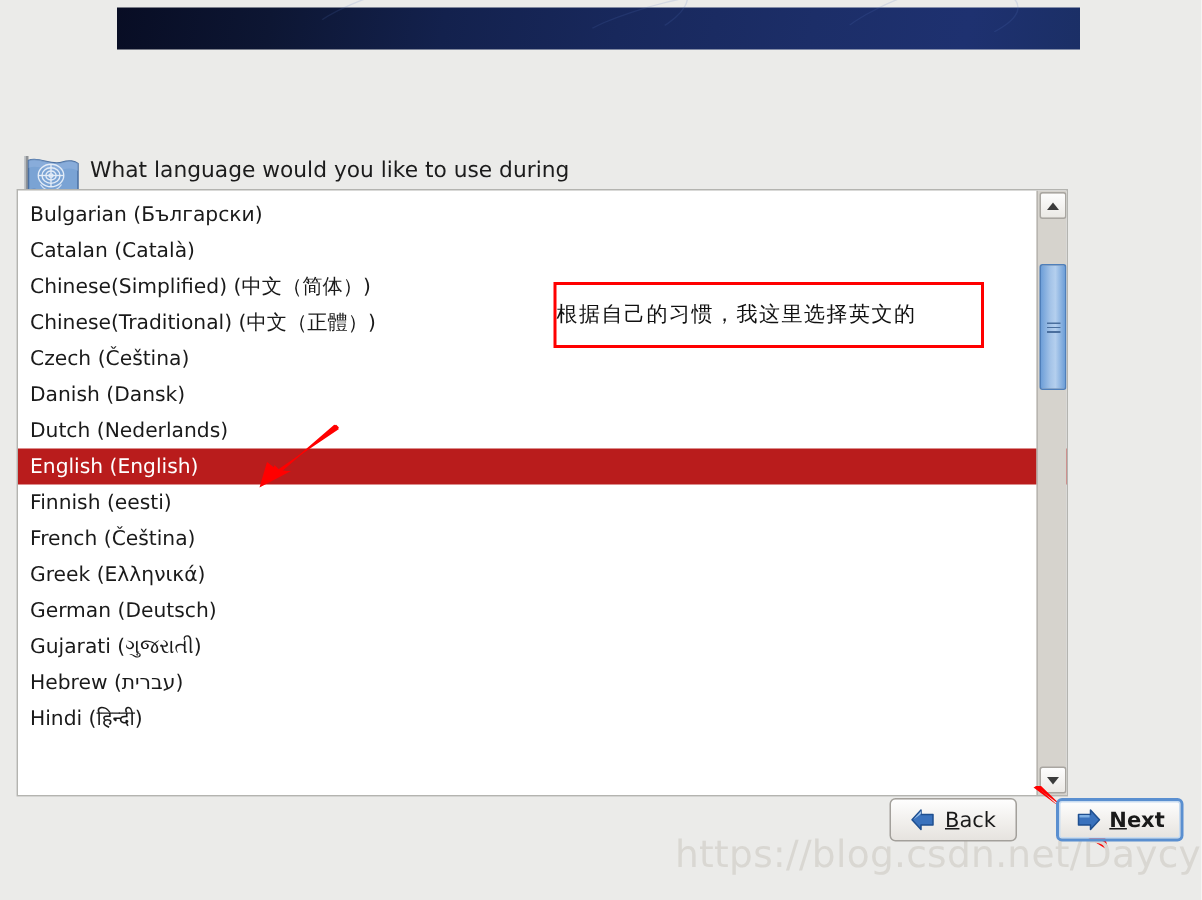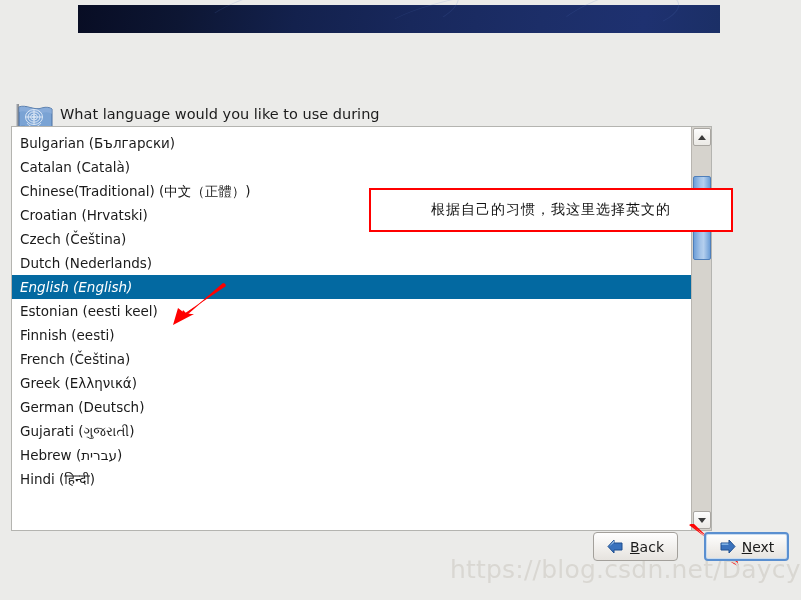--- a/index.html
+++ b/index.html
@@ -92,23 +92,22 @@
   .list-item {
     height: 24px;
     line-height: 24px;
     padding-left: 8px;
     font-size: 13.5px;
     color: #1a1a1a;
     white-space: nowrap;
     overflow: hidden;
   }
   .list-item.selected {
-    background: #0369a1;
+    background: #b91c1c;
     color: #ffffff;
-    font-style: italic;
   }
 
   
   #scrollbar {
     position: absolute;
     right: 0;
     top: 0;
     width: 20px;
     height: 100%;
     background: #d6d3cd;
@@ -161,28 +160,27 @@
         #4a6f9e 3px, #4a6f9e 4px,
         transparent 4px, transparent 6px,
         #4a6f9e 6px, #4a6f9e 7px);
   }
 
   
   #annotation-note {
     position: absolute;
     left: 369px;
     top: 188px;
-    width: 364px;
+    width: 287px;
     height: 44px;
     border: 2px solid #ff0000;
     background: #ffffff;
     box-sizing: border-box;
     display: flex;
     align-items: center;
-    justify-content: center;
     font-size: 14px;
     letter-spacing: 1px;
     color: #111111;
   }
 
   
   .red-arrow { position: absolute; }
   #arrow-to-english { left: 160px; top: 283px; }
   #arrow-to-next { left: 688px; top: 524px; }
 
@@ -216,20 +214,21 @@
     display: flex;
     align-items: center;
     justify-content: center;
     font-size: 14px;
     color: #1a1a1a;
     box-sizing: border-box;
   }
   .wiz-button.focused {
     border: 2px solid #5a8fd0;
     box-shadow: 0 0 0 1px #c9dcf0 inset;
+    font-weight: bold;
   }
   .wiz-button svg { margin-right: 6px; }
   .wiz-button .label u { text-decoration: underline; }
 </style>
 </head>
 <body>
 
 <div id="banner">
   <div class="swoosh s1"></div>
   <div class="swoosh s2"></div>
@@ -258,26 +257,26 @@
       <path d="M15 21 C17 24, 20 25, 22 25 C24 25, 27 24, 29 21" stroke="#dbe7f5" stroke-width="0.9" fill="none" opacity="0.9"></path>
     </svg>
   </div>
   <div id="question-text">What language would you like to use during the installation process?</div>
 </div>
 
 <div id="list-box">
   <div id="list-items">
       <div class="list-item">Bulgarian (Български)</div>
       <div class="list-item">Catalan (Català)</div>
+      <div class="list-item">Chinese(Simplified) (中文（简体）)</div>
       <div class="list-item">Chinese(Traditional) (中文（正體）)</div>
-      <div class="list-item">Croatian (Hrvatski)</div>
       <div class="list-item">Czech (Čeština)</div>
+      <div class="list-item">Danish (Dansk)</div>
       <div class="list-item">Dutch (Nederlands)</div>
       <div class="list-item selected">English (English)</div>
-      <div class="list-item">Estonian (eesti keel)</div>
       <div class="list-item">Finnish (eesti)</div>
       <div class="list-item">French (Čeština)</div>
       <div class="list-item">Greek (Ελληνικά)</div>
       <div class="list-item">German (Deutsch)</div>
       <div class="list-item">Gujarati (ગુજરાતી)</div>
       <div class="list-item">Hebrew (עברית)</div>
       <div class="list-item">Hindi (हिन्दी)</div>
     </div>
 
   <div id="scrollbar">

